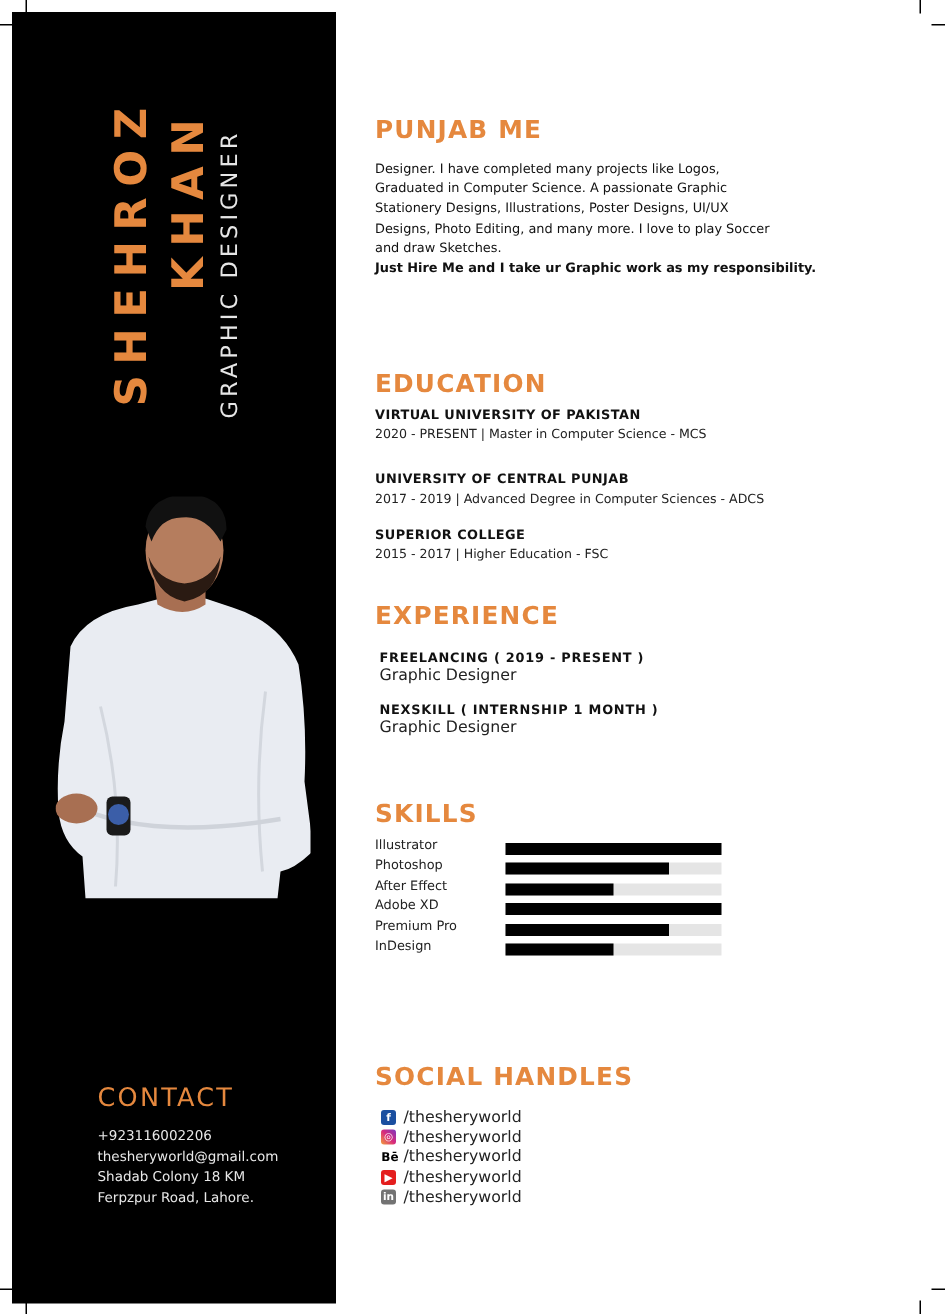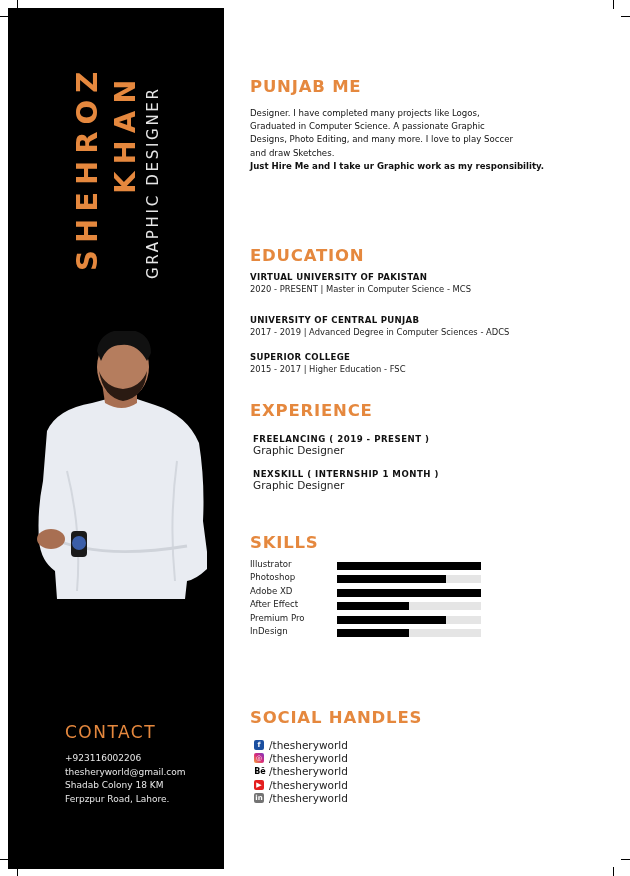--- a/index.html
+++ b/index.html
@@ -136,20 +136,21 @@
     <div>Shadab Colony 18 KM</div>
     <div>Ferpzpur Road, Lahore.</div>
   </div>
 </div>
 
 <div class="main">
   <div class="sec-title" style="top:77px;">PUNJAB ME</div>
   <div class="about-text">
     <p>Designer. I have completed many projects like Logos,</p>
     <p>Graduated in Computer Science. A passionate Graphic</p>
+    <p>Stationery Designs, Illustrations, Poster Designs, UI/UX</p>
     <p>Designs, Photo Editing, and many more. I love to play Soccer</p>
     <p>and draw Sketches.</p>
     <p class="strong">Just Hire Me and I take ur Graphic work as my responsibility.</p>
   </div>
 
   <div class="sec-title" style="top:224px;margin-top:22px;">EDUCATION</div>
   <div class="edu-item" style="top:257px;">
     <div class="edu-school">VIRTUAL UNIVERSITY OF PAKISTAN</div>
     <div class="edu-detail">2020 - PRESENT | Master in Computer Science - MCS</div>
   </div>
@@ -180,29 +181,29 @@
           <div class="skill-fill" style="width:100%"></div>
         </div>
       </div>
       <div class="skill-row">
         <span class="skill-label">Photoshop</span>
         <div class="skill-track">
           <div class="skill-fill" style="width:76%"></div>
         </div>
       </div>
       <div class="skill-row">
+        <span class="skill-label">After Effect</span>
+        <div class="skill-track">
+          <div class="skill-fill" style="width:50%"></div>
+        </div>
+      </div>
+      <div class="skill-row">
         <span class="skill-label">Adobe XD</span>
         <div class="skill-track">
           <div class="skill-fill" style="width:100%"></div>
-        </div>
-      </div>
-      <div class="skill-row">
-        <span class="skill-label">After Effect</span>
-        <div class="skill-track">
-          <div class="skill-fill" style="width:50%"></div>
         </div>
       </div>
       <div class="skill-row">
         <span class="skill-label">Premium Pro</span>
         <div class="skill-track">
           <div class="skill-fill" style="width:76%"></div>
         </div>
       </div>
       <div class="skill-row">
         <span class="skill-label">InDesign</span>

